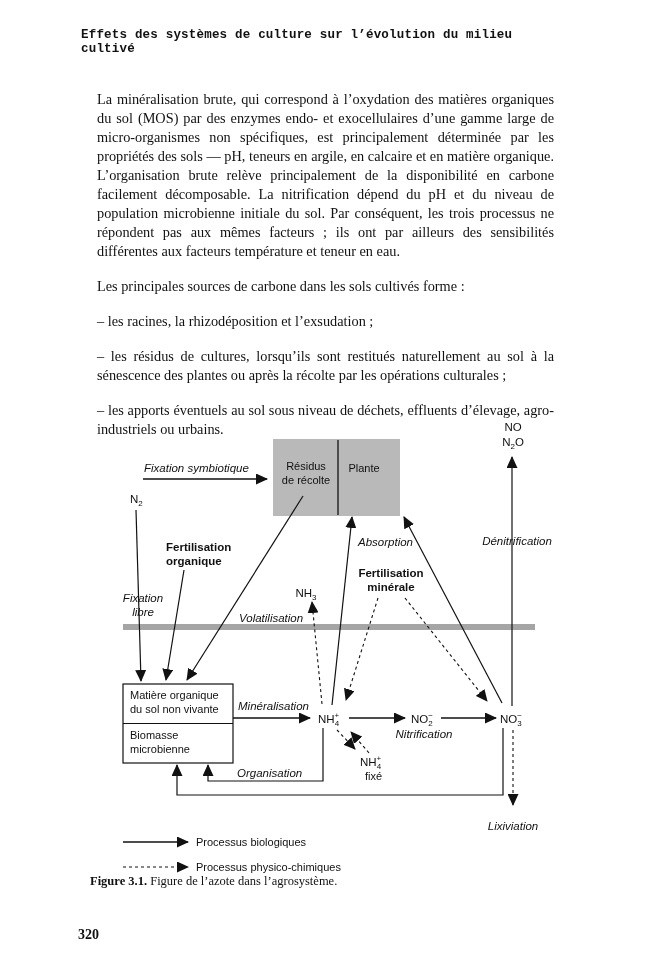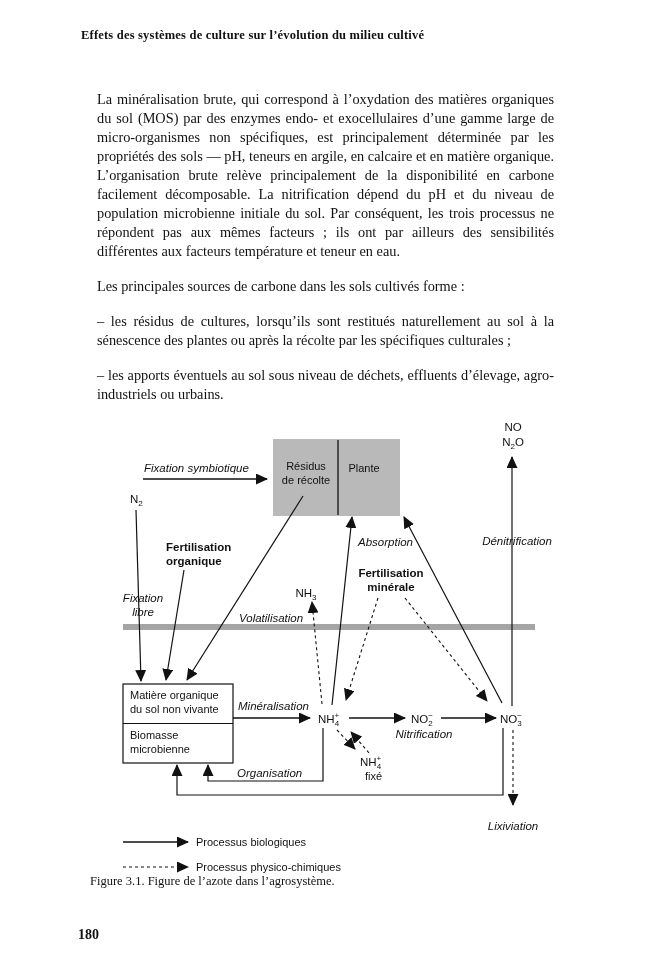--- a/index.html
+++ b/index.html
@@ -3,53 +3,54 @@
 <meta charset="utf-8">
 <style>
   html,body{margin:0;padding:0;}
   body{
     width:650px;height:975px;position:relative;background:#ffffff;
     font-family:"Liberation Serif", serif;color:#111;
     overflow:hidden;
   }
   .running-head{
     position:absolute;left:81px;top:28px;width:489px;
-    font-size:12.5px;font-weight:bold;letter-spacing:.2px;
+    font-size:12.5px;font-weight:bold;letter-spacing:.2px;font-family:Liberation Mono, monospace;
   }
   .bodytext{
     position:absolute;left:81px;top:74px;width:489px;
     font-size:14.3px;line-height:19px;text-align:justify;
   }
   .bodytext p{margin:16px;}
   .bodytext p.gap{margin-top:5px;}
   .figure-svg{position:absolute;left:0;top:0;}
   .lbl{font-family:"Liberation Sans", sans-serif;font-size:11px;fill:#111;}
   .lbl-i{font-family:"Liberation Sans", sans-serif;font-size:11.5px;font-style:italic;fill:#111;}
   .lbl-b{font-family:"Liberation Sans", sans-serif;font-size:11.5px;font-weight:bold;fill:#111;}
   .chem{font-family:"Liberation Sans", sans-serif;font-size:11.5px;fill:#111;}
   .sub{font-size:8px;}
   .caption{
     position:absolute;left:90px;top:874px;width:420px;
     font-size:12.5px;
   }
-  .caption b{font-weight:normal;text-align:center;}
+  .caption b{font-weight:bold;text-align:center;}
   .folio{
     position:absolute;left:78px;top:927px;
     font-size:14px;font-weight:bold;
   }
 </style>
 </head>
 <body>
 
 <div class="running-head">Effets des systèmes de culture sur l’évolution du milieu cultivé</div>
 
 <div class="bodytext">
   <p>La minéralisation brute, qui correspond à l’oxydation des matières organiques du sol (MOS) par des enzymes endo- et exocellulaires d’une gamme large de micro-organismes non spécifiques, est principalement déterminée par les propriétés des sols — pH, teneurs en argile, en calcaire et en matière organique. L’organisation brute relève principalement de la disponibilité en carbone facilement décomposable. La nitrification dépend du pH et du niveau de population microbienne initiale du sol. Par conséquent, les trois processus ne répondent pas aux mêmes facteurs ; ils ont par ailleurs des sensibilités différentes aux facteurs température et teneur en eau.</p>
   <p class="gap">Les principales sources de carbone dans les sols cultivés forme :</p>
-  <p>– les résidus de cultures, lorsqu’ils sont restitués naturellement au sol à la sénescence des plantes ou après la récolte par les spécifiques culturales ;</p>
+  <p>– les racines, la rhizodéposition et l’exsudation ;</p>
+  <p>– les résidus de cultures, lorsqu’ils sont restitués naturellement au sol à la sénescence des plantes ou après la récolte par les opérations culturales ;</p>
   <p>– les apports éventuels au sol sous niveau de déchets, effluents d’élevage, agro-industriels ou urbains.</p>
 </div>
 
 <svg class="figure-svg" width="650" height="975" viewBox="0 0 650 975" xmlns="http://www.w3.org/2000/svg">
   <defs>
     <marker id="ah" viewBox="0 0 12 11" refX="11" refY="5.5" markerWidth="12" markerHeight="11" orient="auto" markerUnits="userSpaceOnUse">
       <path d="M0,0 L12,5.5 L0,11 z" fill="#111"></path>
     </marker>
   </defs>
 
@@ -114,13 +115,13 @@
   <text class="lbl" x="365" y="780">fixé</text>
 
   <line x1="123" y1="842" x2="188" y2="842" stroke="#111" stroke-width="1.3" marker-end="url(#ah)"></line>
   <text class="lbl" x="196" y="846">Processus biologiques</text>
   <line x1="123" y1="867" x2="188" y2="867" stroke="#111" stroke-width="1.1" stroke-dasharray="3 3" marker-end="url(#ah)"></line>
   <text class="lbl" x="196" y="871">Processus physico-chimiques</text>
 </svg>
 
 <div class="caption"><b>Figure 3.1.</b><span> Figure de l’azote dans l’agrosystème.</span></div>
 
-<div class="folio">180</div>
+<div class="folio">320</div>
 
 </body></html>

